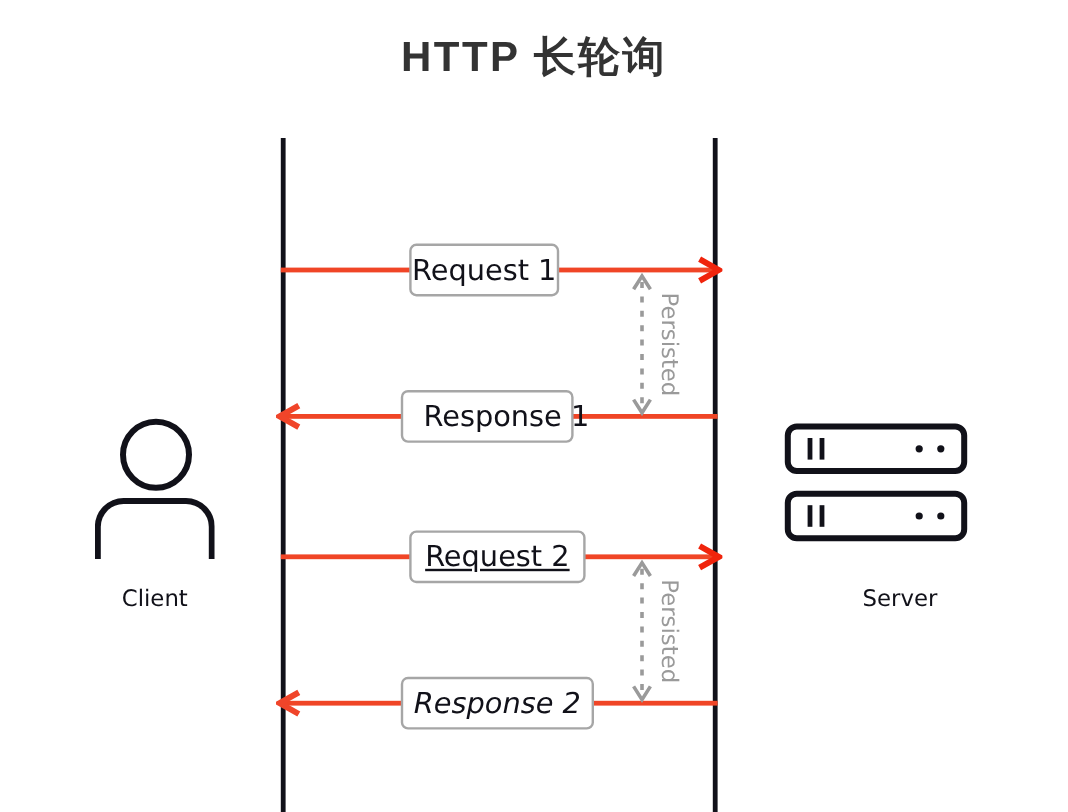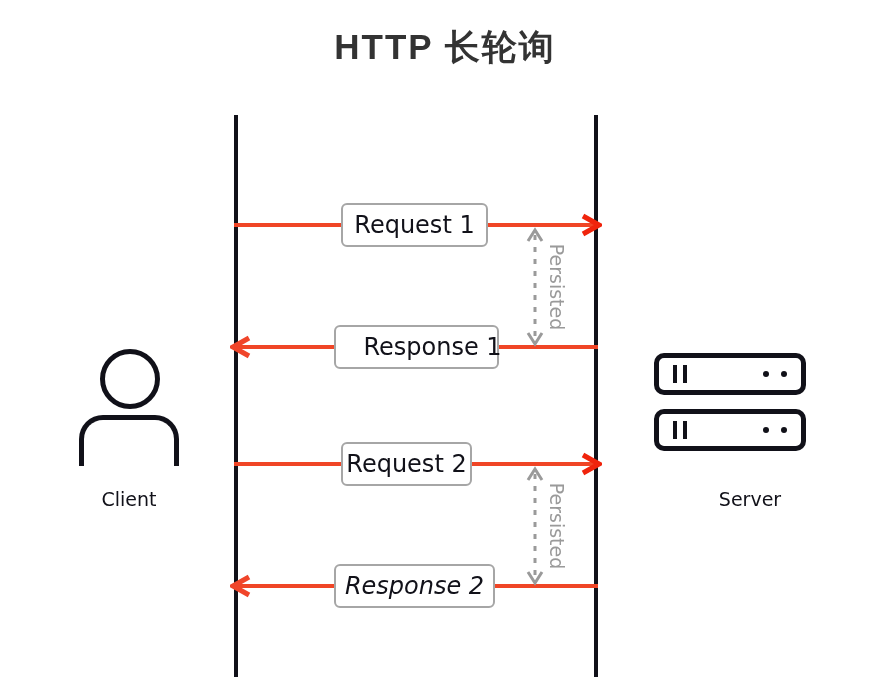--- a/index.html
+++ b/index.html
@@ -246,31 +246,31 @@
   <div class="actor-label" id="label-server">Server</div>
 
   <div class="msg-row" style="top:225px;">
     <div class="msg-line"></div>
     <div class="arrowhead arrow-right">
       <svg width="22" height="24" viewBox="0 0 22 24">
         <polyline points="3,3 19,12 3,21" fill="none" stroke="#F0240C" stroke-width="5" stroke-linecap="butt" stroke-linejoin="miter"></polyline>
       </svg>
     </div>
   </div>
-  <div class="msg-box" style="left:341px; top:203px; width:147px;">Request 1</div>
+  <div class="msg-box" style="left:341px; top:203px; width:125px;">Request 1</div>
 
   <div class="msg-row" style="top:347px;">
     <div class="msg-line"></div>
     <div class="arrowhead arrow-left">
       <svg width="22" height="24" viewBox="0 0 22 24">
         <polyline points="19,3 3,12 19,21" fill="none" stroke="#F0452A" stroke-width="5" stroke-linecap="butt" stroke-linejoin="miter"></polyline>
       </svg>
     </div>
   </div>
-  <div class="msg-box" style="left:334px; top:325px; width:165px;padding-left:32px;">Response 1</div>
+  <div class="msg-box" style="left:334px; top:325px; width:144px;padding-left:32px;">Response 1</div>
 
   <div class="persist-group" style="left:512px; top:227px; height:120px;">
     <div class="persist-arrow">
       <svg width="22" height="120" viewBox="0 0 22 120" preserveAspectRatio="none">
         <polyline points="4,14 11,3 18,14" fill="none" stroke="#9A9A9A" stroke-width="3"></polyline>
         <line x1="11" y1="8" x2="11" y2="112" stroke="#9A9A9A" stroke-width="3" stroke-dasharray="5,7"></line>
         <polyline points="4,106 11,117 18,106" fill="none" stroke="#9A9A9A" stroke-width="3"></polyline>
       </svg>
     </div>
     <div class="persist-label">
@@ -279,21 +279,21 @@
   </div>
 
   <div class="msg-row" style="top:464px;">
     <div class="msg-line"></div>
     <div class="arrowhead arrow-right">
       <svg width="22" height="24" viewBox="0 0 22 24">
         <polyline points="3,3 19,12 3,21" fill="none" stroke="#F0240C" stroke-width="5" stroke-linecap="butt" stroke-linejoin="miter"></polyline>
       </svg>
     </div>
   </div>
-  <div class="msg-box" style="left:341px; top:442px; width:131px;">Request 2</div>
+  <div class="msg-box" style="left:341px; top:442px; width:147px;text-decoration:underline;">Request 2</div>
 
   <div class="msg-row" style="top:586px;">
     <div class="msg-line"></div>
     <div class="arrowhead arrow-left">
       <svg width="22" height="24" viewBox="0 0 22 24">
         <polyline points="19,3 3,12 19,21" fill="none" stroke="#F0452A" stroke-width="5" stroke-linecap="butt" stroke-linejoin="miter"></polyline>
       </svg>
     </div>
   </div>
   <div class="msg-box" style="left:334px; top:564px; width:161px;font-style:italic;">Response 2</div>

